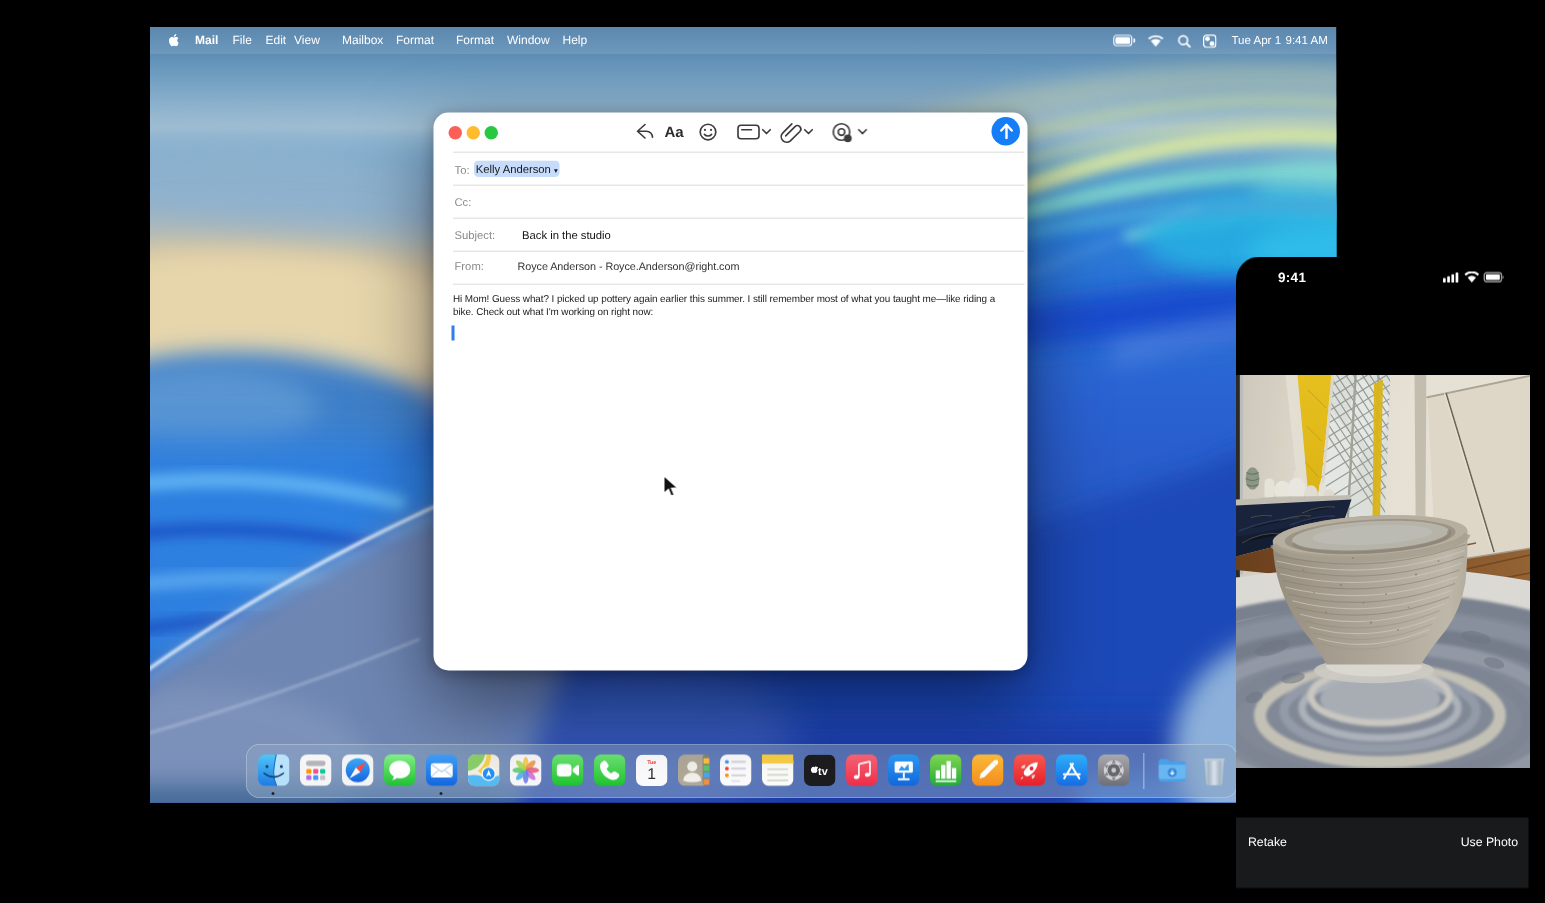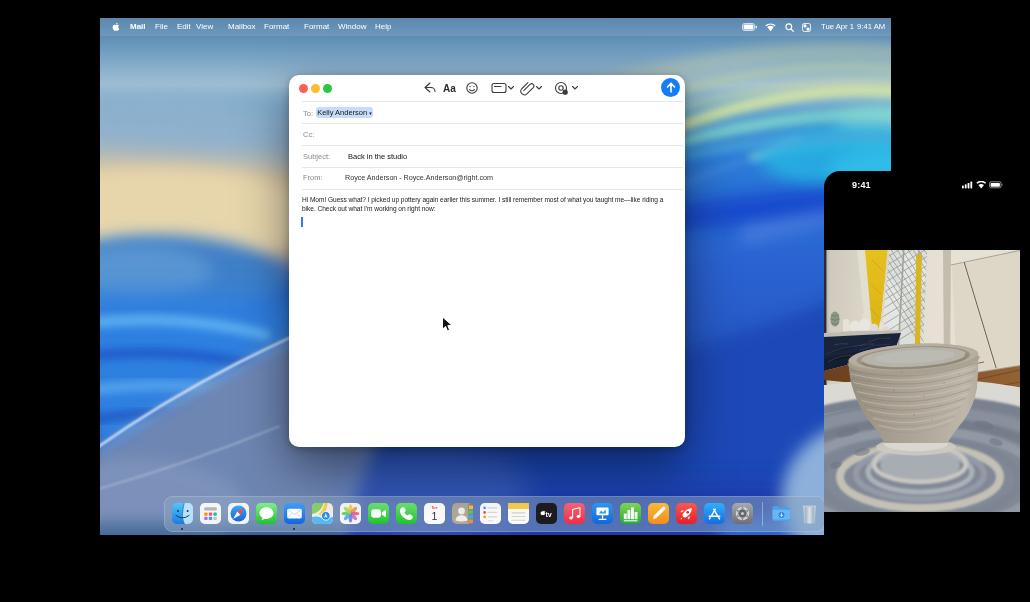--- a/index.html
+++ b/index.html
@@ -676,14 +676,18 @@
             <circle cx="78" cy="122" r="0.7"></circle>
             <circle cx="135" cy="124" r="0.7"></circle>
         <circle cx="52" cy="145" r="0.6"></circle>
             <circle cx="85" cy="152" r="0.6"></circle>
             <circle cx="108" cy="170" r="0.7"></circle>
       </g>
 
       <rect width="196" height="262" fill="#3a352b" opacity="0.06"></rect>
       </g>
     </svg>
+    <div id="ipbar">
+      <span class="retake">Retake</span>
+      <span class="usephoto">Use Photo</span>
+    </div>
   </div>
 </div>
 
 </body></html>

